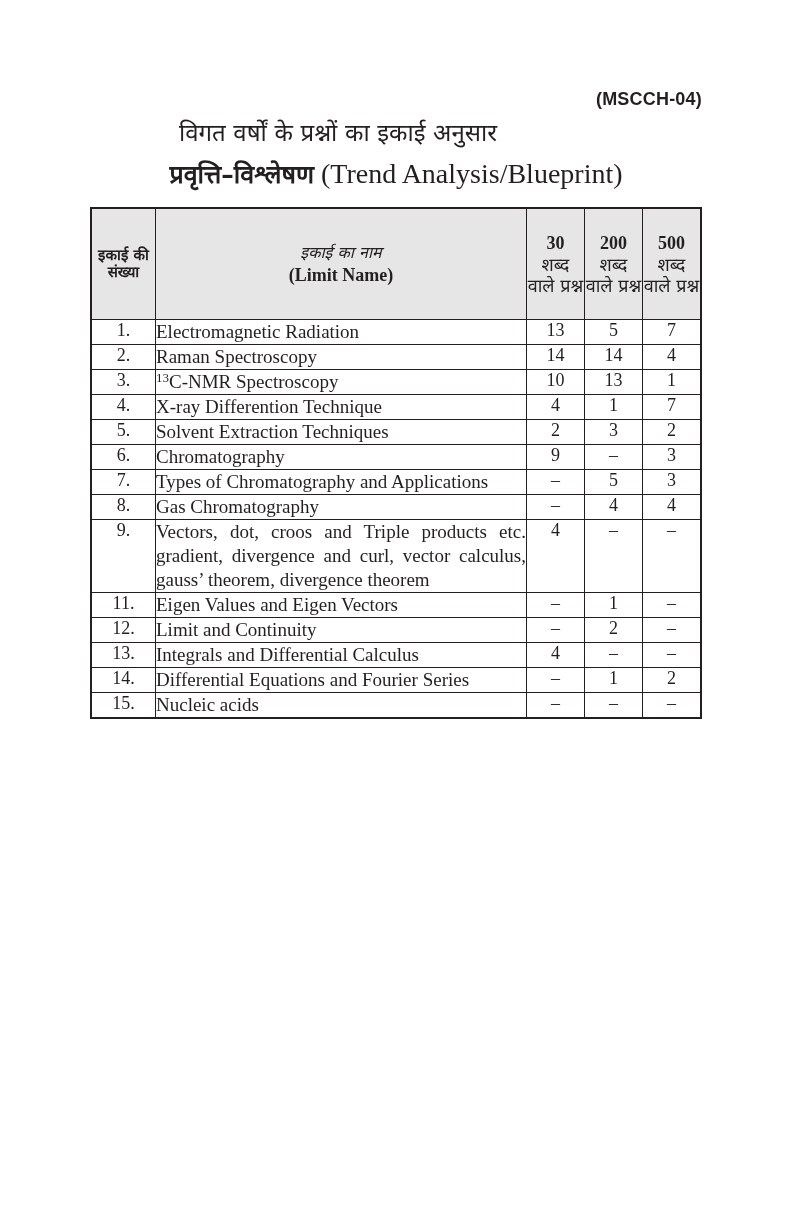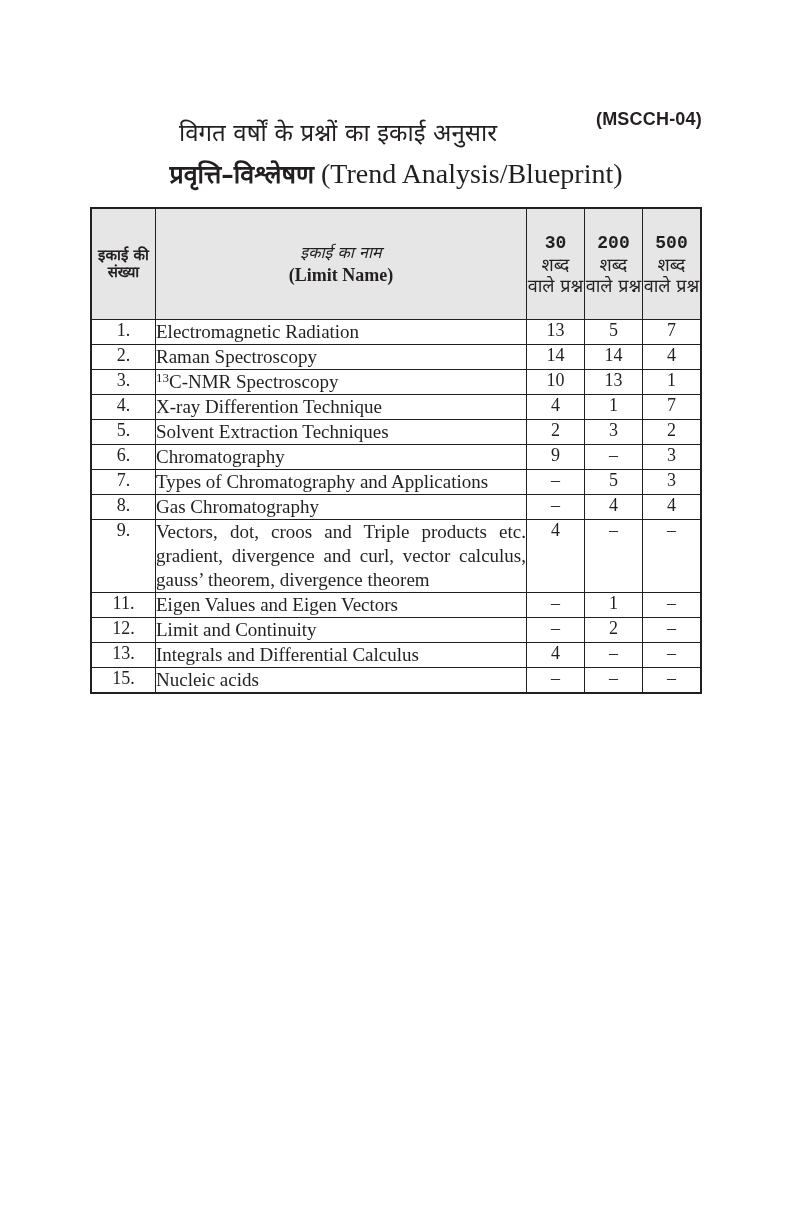--- a/index.html
+++ b/index.html
@@ -15,21 +15,20 @@
       color: #231f20;
     }
     .course-code {
       position: absolute;
       top: 89px;
       right: 90px;
       font-family: "Liberation Sans", sans-serif;
       font-weight: bold;
       font-size: 18px;
       letter-spacing: 0.2px;
-      margin-top: 20px;
     }
     .title-hindi {
       position: absolute;
       top: 116px;
       left: 0;
       width: 676px;
       text-align: center;
       font-family: "DejaVu Sans", sans-serif;
       font-size: 24px;
       line-height: 34px;
@@ -97,21 +96,21 @@
       font-weight: bold;
       font-size: 18px;
     }
     .h-col {
       width: 57px;
       text-align: center;
       line-height: 21px;
     }
     .h-col .num {
       display: block;
-      font-family: Liberation Mono, monospace;
+      font-family: Liberation Serif, serif;
       font-weight: bold;
       font-size: 18px;
     }
     .h-col .hi {
       display: block;
       font-family: "DejaVu Sans", sans-serif;
       font-weight: normal;
       font-size: 18px;
     }
     td.c-num {
@@ -250,20 +249,27 @@
         <td class="c-val">–</td>
       </tr>
       <tr>
         <td class="c-num">13.</td>
         <td class="c-name"><span>Integrals and Differential Calculus</span></td>
         <td class="c-val">4</td>
         <td class="c-val">–</td>
         <td class="c-val">–</td>
       </tr>
       <tr>
+        <td class="c-num">14.</td>
+        <td class="c-name"><span>Differential Equations and Fourier Series</span></td>
+        <td class="c-val">–</td>
+        <td class="c-val">1</td>
+        <td class="c-val">2</td>
+      </tr>
+      <tr>
         <td class="c-num">15.</td>
         <td class="c-name"><span>Nucleic acids</span></td>
         <td class="c-val">–</td>
         <td class="c-val">–</td>
         <td class="c-val">–</td>
       </tr>
     </tbody>
 </table>
 
 </body></html>

